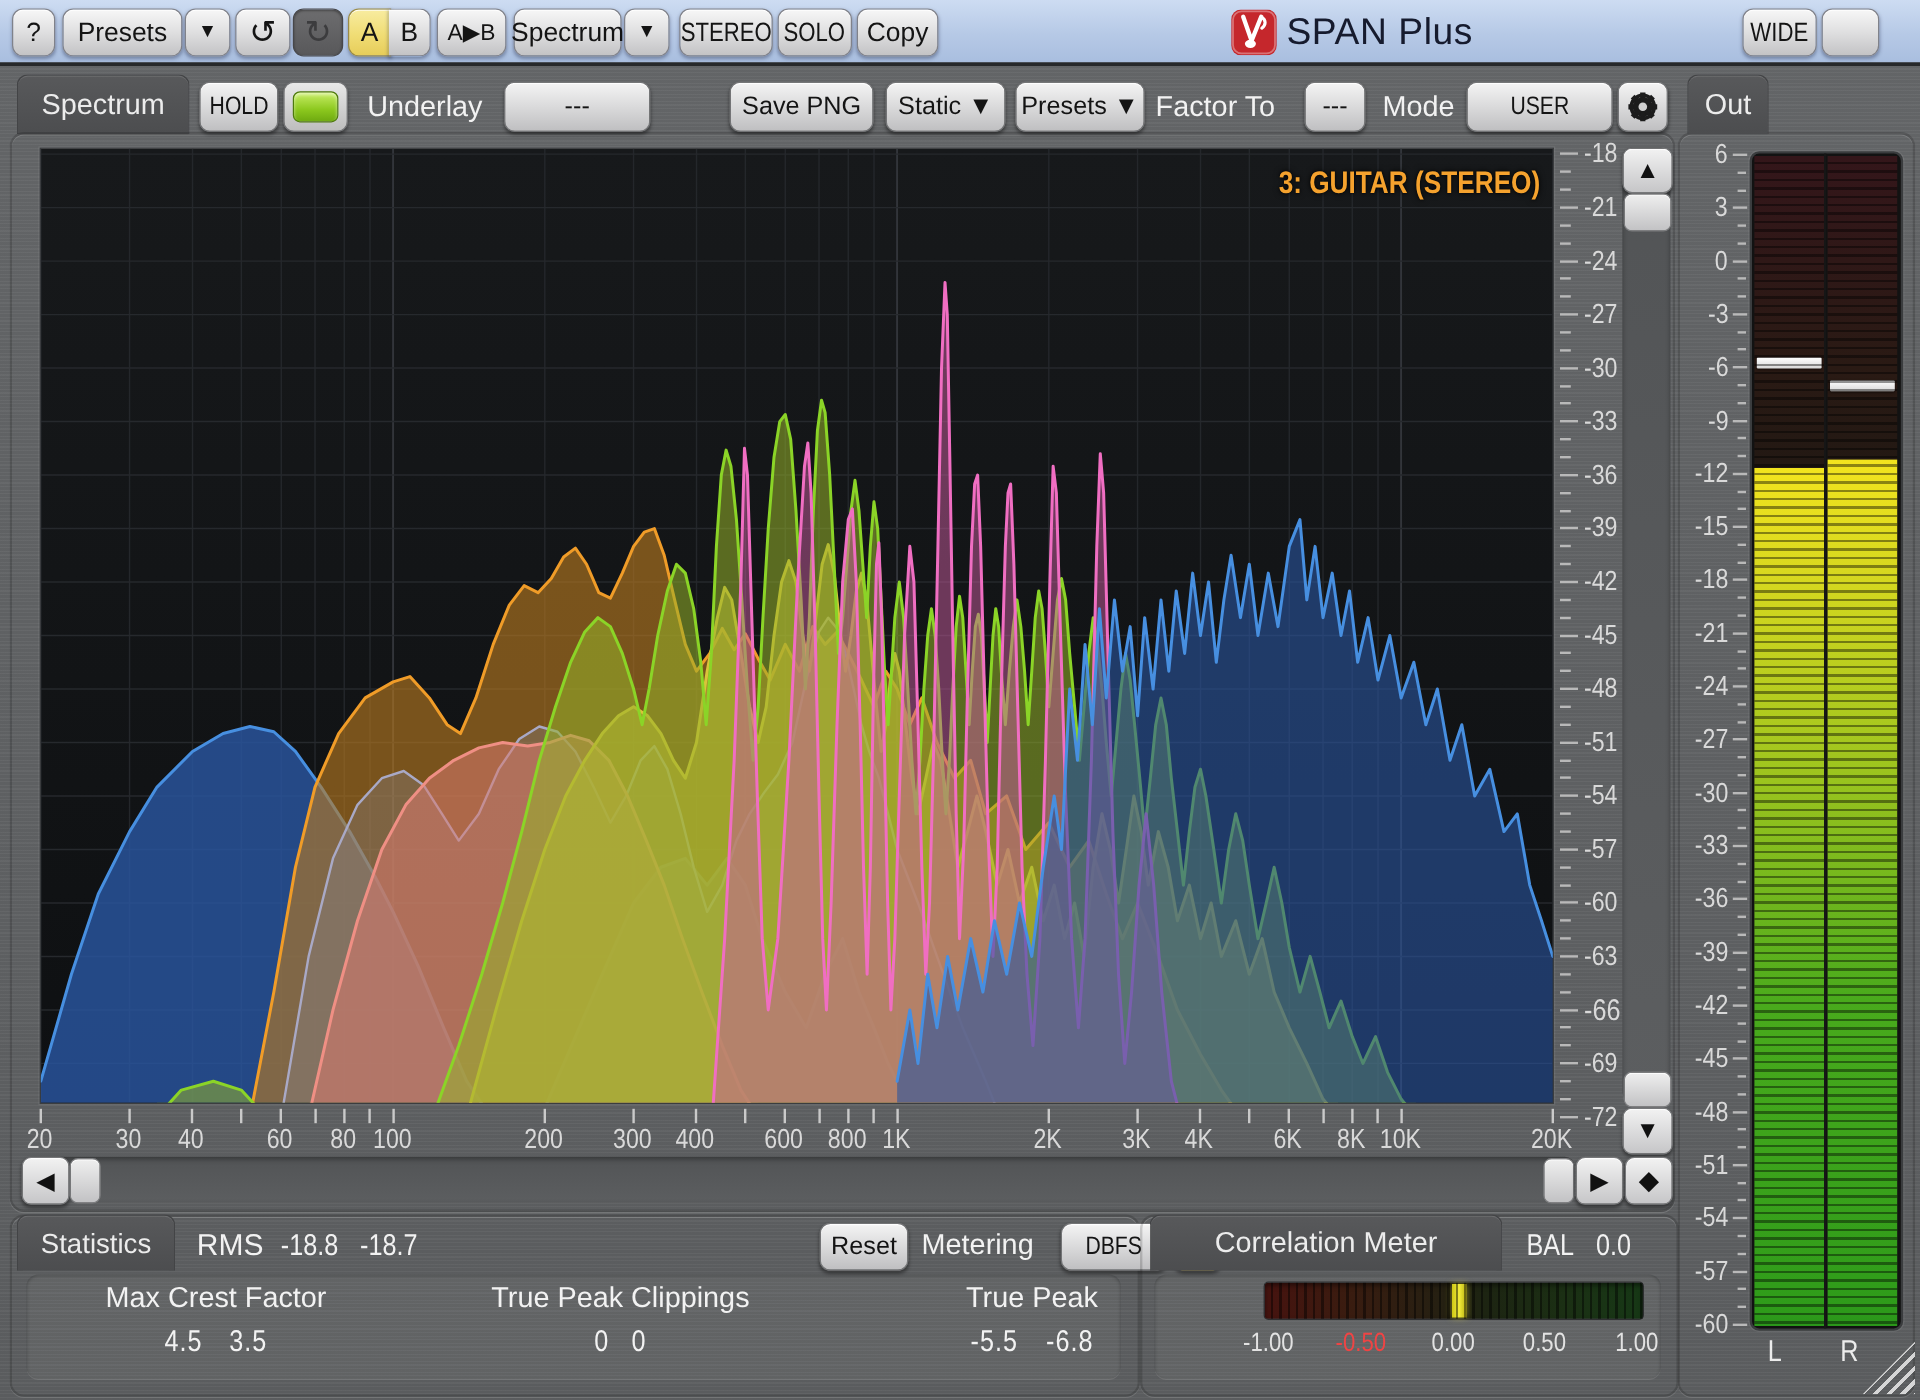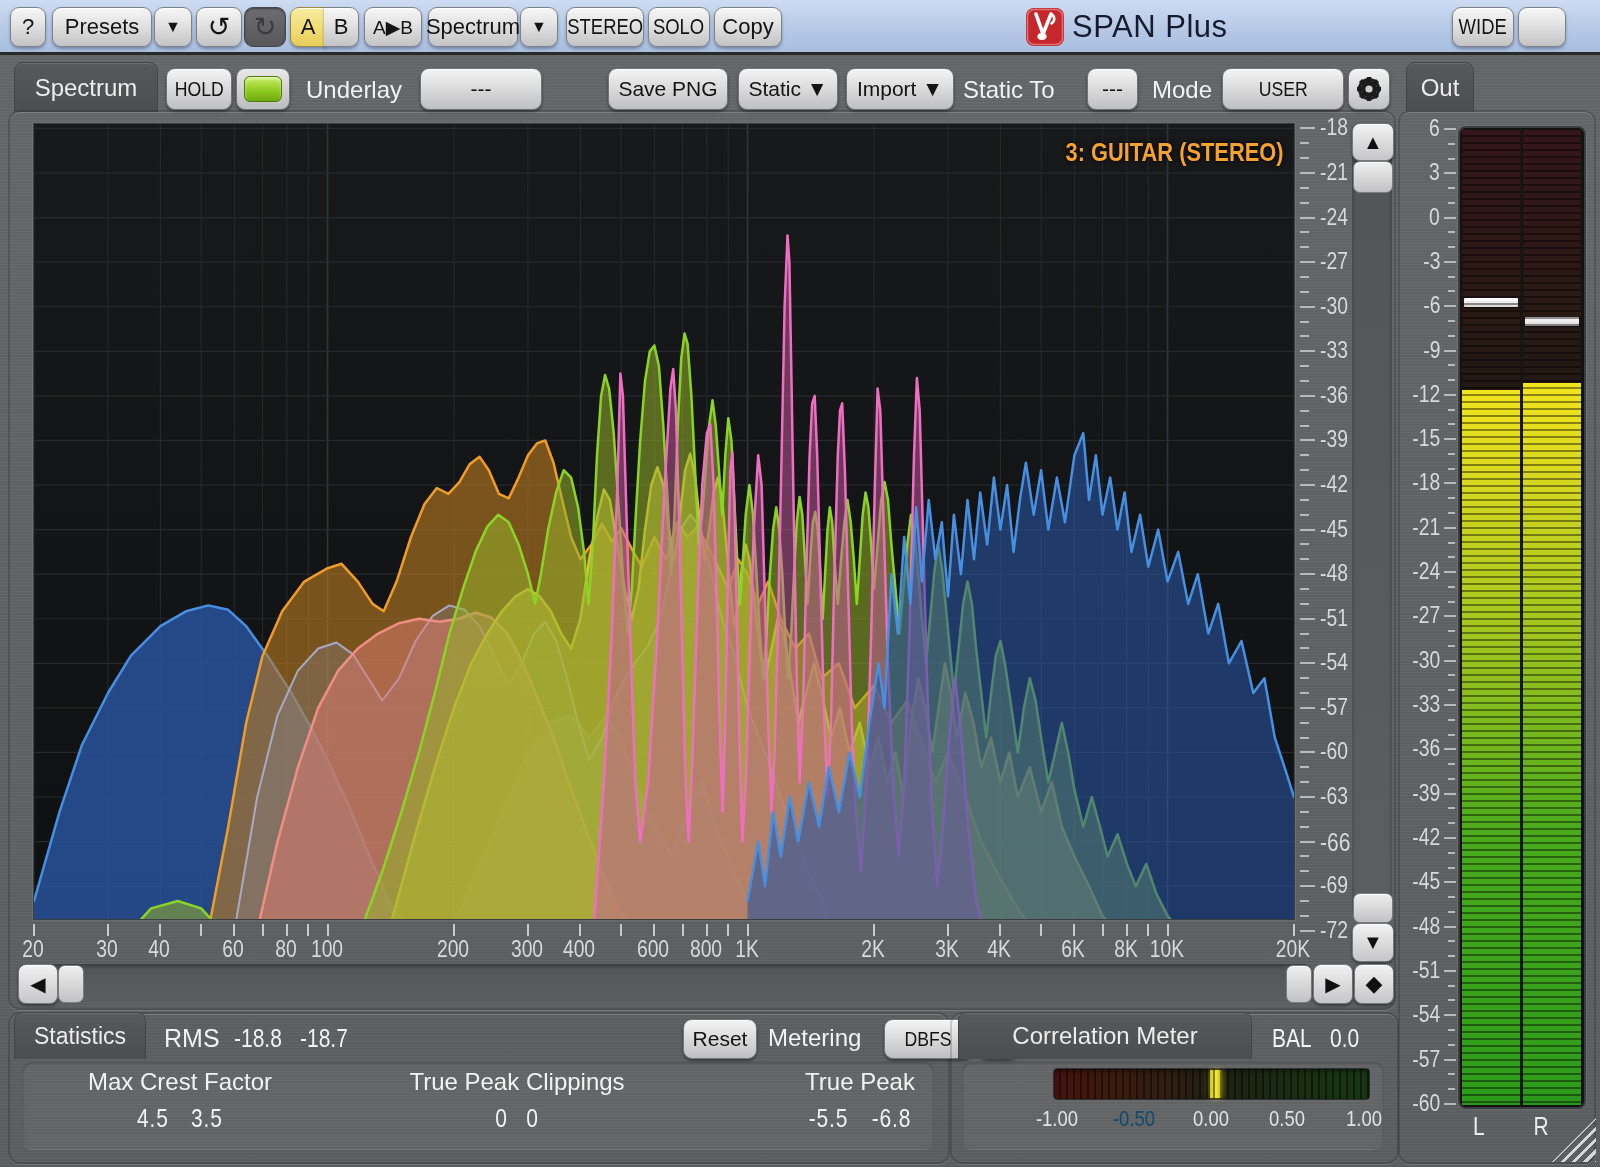--- a/index.html
+++ b/index.html
@@ -142,22 +142,22 @@
 <div class="btn" style="left:166px;top:68px;width:64px;height:40px;">
     <span class="cond">HOLD</span>
   </div>
 <div id="led" class="abs">
     <div class="core"></div>
   </div>
 <div class="lbl" style="left:306px;top:76px;">Underlay</div>
 <div class="btn" style="left:420px;top:68px;width:120px;height:40px;">---</div>
 <div class="btn" style="left:608px;top:68px;width:118px;height:40px;">Save PNG</div>
 <div class="btn" style="left:738px;top:68px;width:98px;height:40px;">Static ▼</div>
-<div class="btn" style="left:846px;top:68px;width:106px;height:40px;">Import ▼</div>
-<div class="lbl" style="left:963px;top:76px;">Static To</div>
+<div class="btn" style="left:846px;top:68px;width:106px;height:40px;">Presets ▼</div>
+<div class="lbl" style="left:963px;top:76px;">Factor To</div>
 <div class="btn" style="left:1087px;top:68px;width:49px;height:40px;">---</div>
 <div class="lbl" style="left:1152px;top:76px;">Mode</div>
 <div class="btn" style="left:1222px;top:68px;width:120px;height:40px;">
     <span class="cond">USER</span>
   </div>
 <div class="btn" style="left:1348px;top:68px;width:40px;height:40px;">
   <svg width="28" height="28" viewBox="0 0 28 28">
     <g fill="#1c1c1c">
       <circle cx="14" cy="14" r="8.2"></circle>
       <g stroke="#1c1c1c" stroke-width="4.4">
@@ -424,21 +424,21 @@
 <div class="darktab" style="left:958px;top:1012px;width:292px;height:46px;font-size:24px;">Correlation Meter</div>
 <div class="lbl" style="left:1272px;top:1024px;font-size:25px;"><span class="condL">BAL</span></div>
 <div class="lbl" style="left:1330px;top:1024px;font-size:25px;"><span class="condL">0.0</span></div>
 <div class="inset" style="left:962px;top:1062px;width:422px;height:88px;"></div>
 <div id="corr-bar" style="left:1053px;top:1068px;width:315px;">
   <div id="corr-ind" style="left: 156px;"></div>
   <div id="corr-stripes"></div>
 </div>
 <div id="corr-scale">
     <div class="axis-label" style="left: 1057px; top: 1106px; font-size: 22px; transform: translateX(-50%); color: rgb(226, 226, 226);"><span class="cond">-1.00</span></div>
-    <div class="axis-label" style="left: 1134px; top: 1106px; font-size: 22px; transform: translateX(-50%); color: #0c4a6e;"><span class="cond">-0.50</span></div>
+    <div class="axis-label" style="left: 1134px; top: 1106px; font-size: 22px; transform: translateX(-50%); color: #ef4444;"><span class="cond">-0.50</span></div>
     <div class="axis-label" style="left: 1211px; top: 1106px; font-size: 22px; transform: translateX(-50%); color: rgb(226, 226, 226);"><span class="cond">0.00</span></div>
     <div class="axis-label" style="left: 1287px; top: 1106px; font-size: 22px; transform: translateX(-50%); color: rgb(226, 226, 226);"><span class="cond">0.50</span></div>
     <div class="axis-label" style="left: 1364px; top: 1106px; font-size: 22px; transform: translateX(-50%); color: rgb(226, 226, 226);"><span class="cond">1.00</span></div>
   </div>
 
 <div id="out-panel" class="panel"></div>
 <div class="darktab" style="left:1406px;top:62px;width:66px;height:49px;font-size:24px;">Out</div>
 <div id="out-scale">
     <div class="axis-tick" style="left: 1444px; top: 128px; width: 12px; height: 2px; background: rgb(185, 185, 185);"></div>
     <div class="axis-label" style="left: 1398px; top: 115px; width: 42px; text-align: right; font-size: 23px;"><span class="condR">6</span></div>

